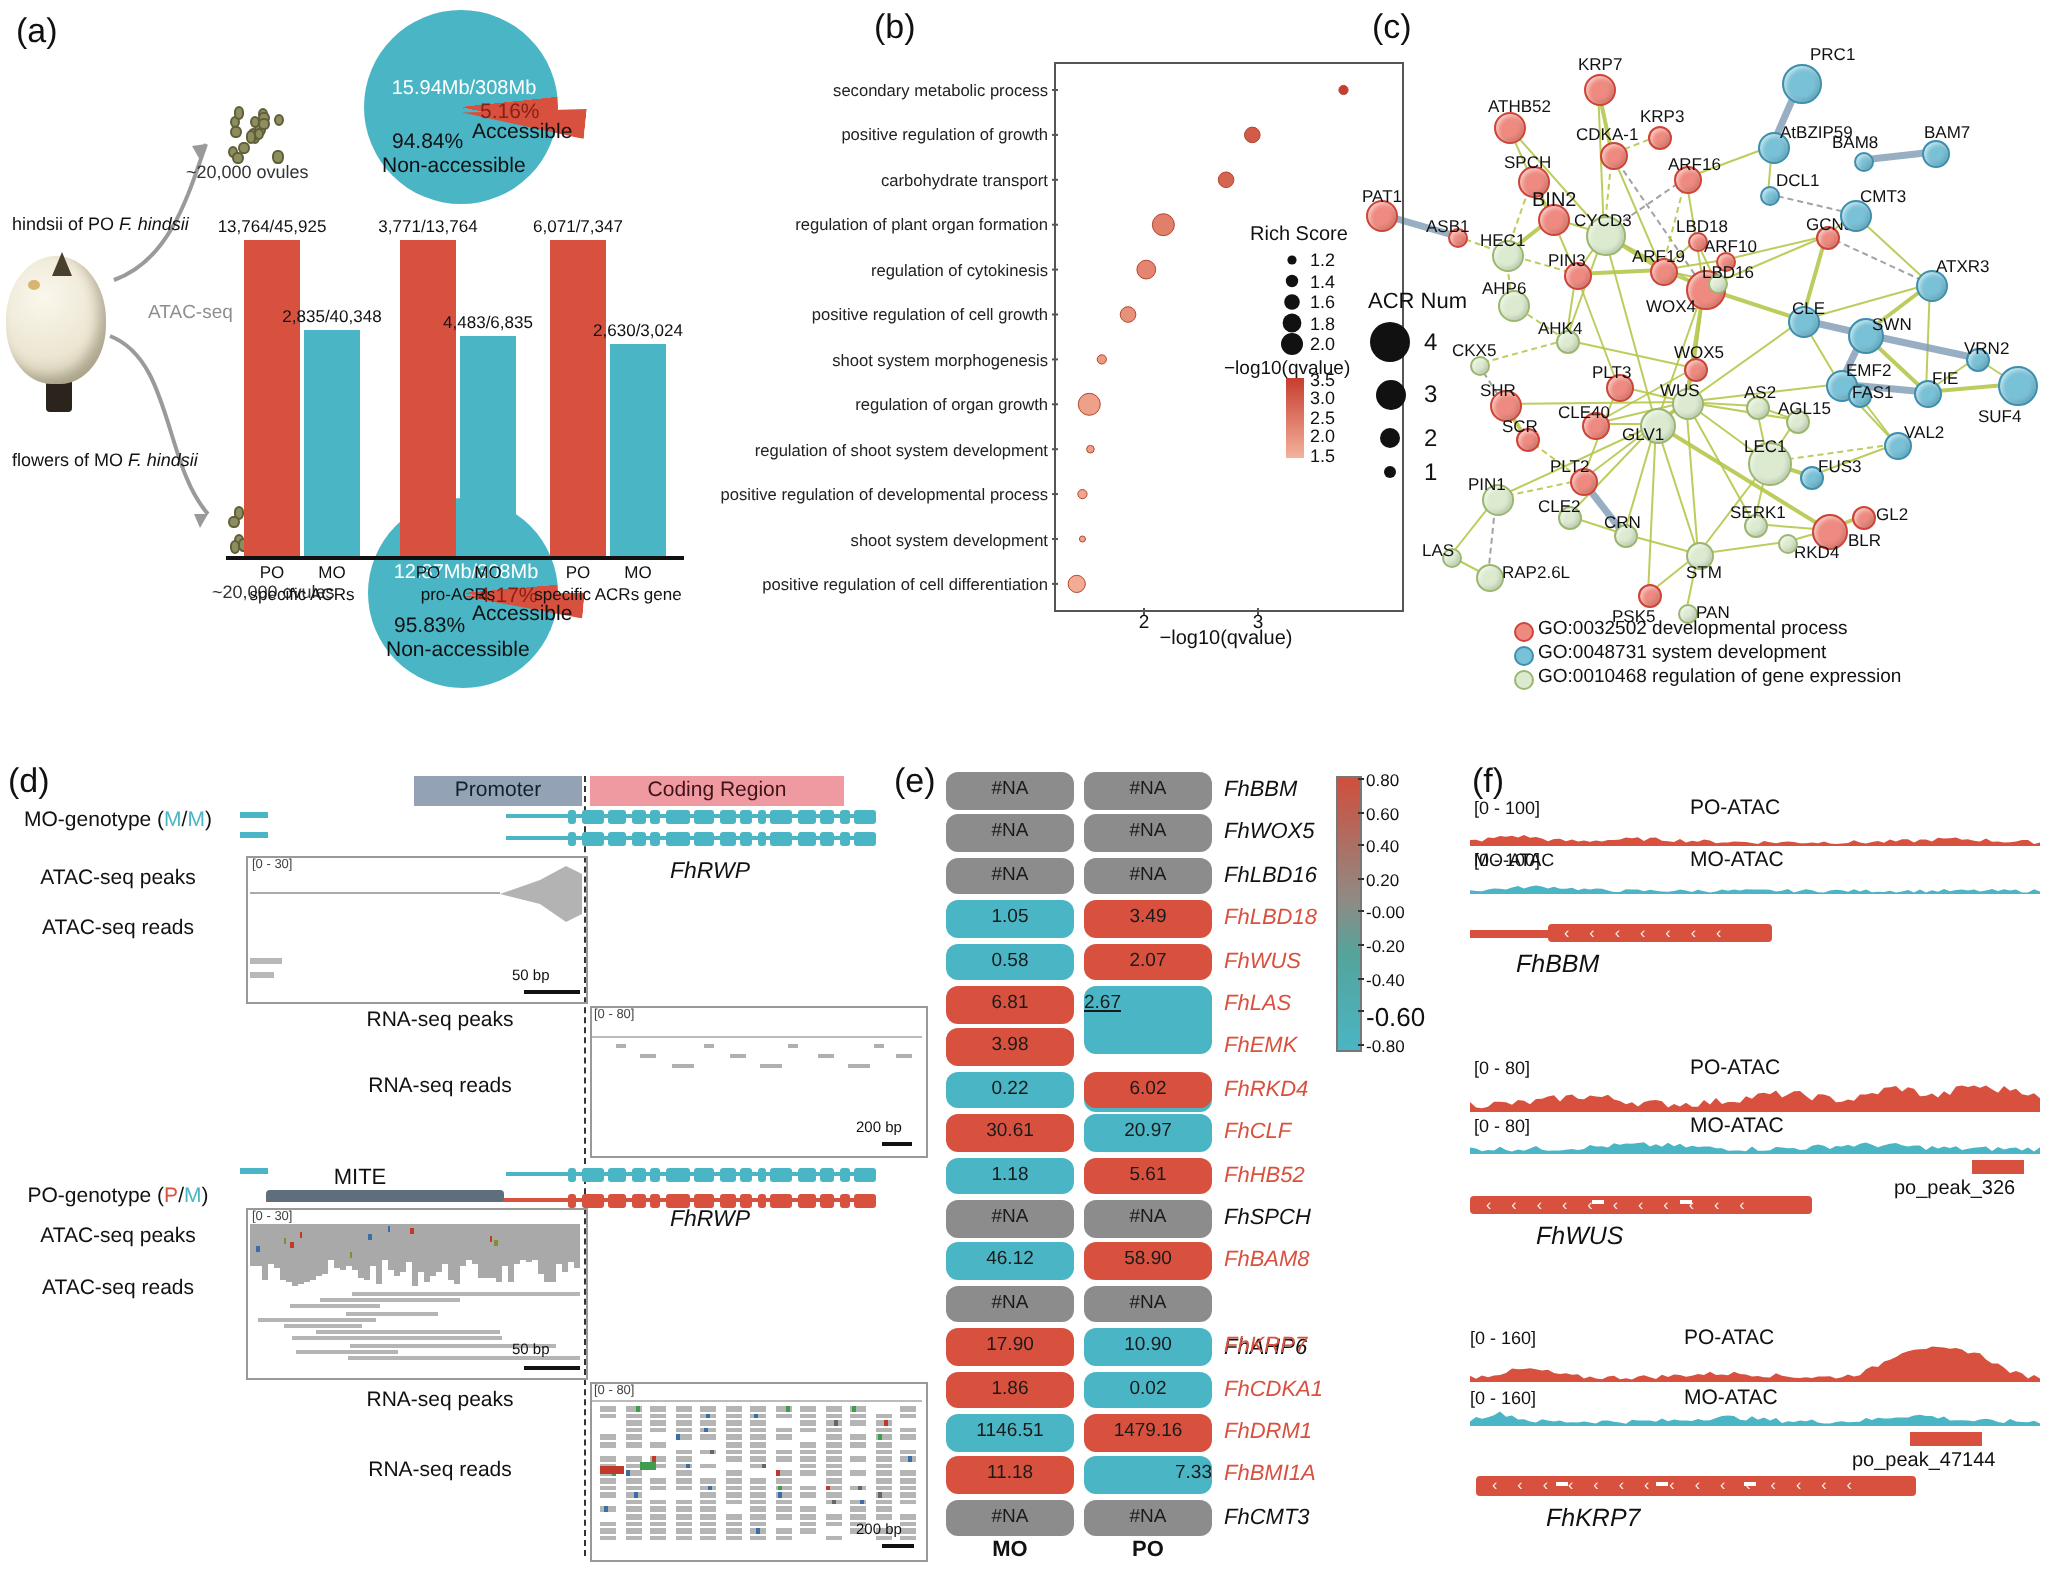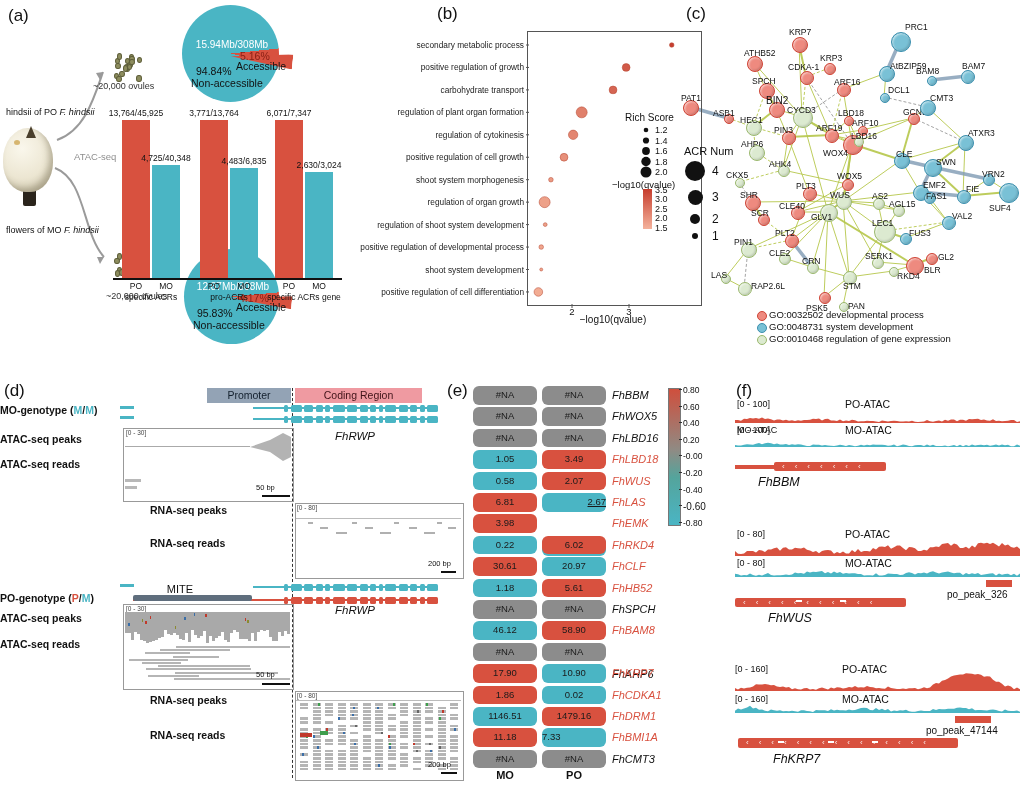--- a/index.html
+++ b/index.html
@@ -2,21 +2,21 @@
 <html><head>
 <meta charset="utf-8">
 <style>
   html,body{margin:0;padding:0;background:#fff;}
   #fig{position:relative;width:1024px;height:788px;background:#fff;overflow:hidden;
        font-family:"Liberation Sans","DejaVu Sans",sans-serif;color:#111;}
   .abs{position:absolute;}
   .panel-letter{position:absolute;font-size:17px;color:#111;}
   .sm{font-size:9px;}
   .it{font-style:italic;}
-  .tr{text-align:left;font-weight:bold;}
+  .tr{text-align:center;}
   .tc{text-align:center;}
   svg{position:absolute;left:0;top:0;}
 </style>
 </head>
 <body>
 
 <div id="fig">
     <svg width="1024" height="788">
       <path d="M57,140 C85,130 94,98 103,72" stroke="#9a9a9a" stroke-width="2" fill="none"></path>
       <path d="M103,72 l-7,1 l4,7 z" fill="#9a9a9a"></path>
@@ -280,21 +280,21 @@
     <div style="position: absolute; left: 114.239px; top: 257.894px; width: 3.4px; height: 4.4px; border-radius: 50%; background: rgb(141, 141, 94); border: 0.5px solid rgb(95, 95, 58);"></div>
     <div style="position: absolute; left: 130.704px; top: 263.525px; width: 3.4px; height: 4.4px; border-radius: 50%; background: rgb(141, 141, 94); border: 0.5px solid rgb(95, 95, 58);"></div>
     <div style="position: absolute; left: 137.835px; top: 255.798px; width: 3.4px; height: 4.4px; border-radius: 50%; background: rgb(141, 141, 94); border: 0.5px solid rgb(95, 95, 58);"></div>
     <div style="position: absolute; left: 124.395px; top: 259.899px; width: 3.4px; height: 4.4px; border-radius: 50%; background: rgb(141, 141, 94); border: 0.5px solid rgb(95, 95, 58);"></div>
     <div style="position: absolute; left: 124.41px; top: 268.122px; width: 3.4px; height: 4.4px; border-radius: 50%; background: rgb(141, 141, 94); border: 0.5px solid rgb(95, 95, 58);"></div>
     <div style="position: absolute; left: 124.719px; top: 258.544px; width: 3.4px; height: 4.4px; border-radius: 50%; background: rgb(141, 141, 94); border: 0.5px solid rgb(95, 95, 58);"></div>
     <div style="position: absolute; left: 113px; top: 278px; width: 229px; height: 1.5px; background: rgb(17, 17, 17);"></div>
     <div style="position: absolute; left: 122px; top: 120px; width: 28px; height: 158px; background: rgb(216, 81, 63);"></div>
     <div style="position: absolute; left: 152px; top: 165px; width: 28px; height: 113px; background: rgb(74, 181, 196);"></div>
     <div style="position: absolute; left: 96px; top: 108px; width: 80px; text-align: center; font-size: 8.5px;">13,764/45,925</div>
-    <div style="position: absolute; left: 126px; top: 153px; width: 80px; text-align: center; font-size: 8.5px;">4,725/40,348</div>
+    <div style="position: absolute; left: 126px; top: 153px; width: 80px; text-align: center; font-size: 8.5px;">2,835/40,348</div>
     <div style="position: absolute; left: 122px; top: 281px; width: 28px; text-align: center; font-size: 8.5px;">PO</div>
     <div style="position: absolute; left: 152px; top: 281px; width: 28px; text-align: center; font-size: 8.5px;">MO</div>
     <div style="position: absolute; left: 101px; top: 292px; width: 100px; text-align: center; font-size: 8.5px;">specific ACRs</div>
     <div style="position: absolute; left: 200px; top: 120px; width: 28px; height: 158px; background: rgb(216, 81, 63);"></div>
     <div style="position: absolute; left: 230px; top: 168px; width: 28px; height: 110px; background: rgb(74, 181, 196);"></div>
     <div style="position: absolute; left: 174px; top: 108px; width: 80px; text-align: center; font-size: 8.5px;">3,771/13,764</div>
     <div style="position: absolute; left: 204px; top: 156px; width: 80px; text-align: center; font-size: 8.5px;">4,483/6,835</div>
     <div style="position: absolute; left: 200px; top: 281px; width: 28px; text-align: center; font-size: 8.5px;">PO</div>
     <div style="position: absolute; left: 230px; top: 281px; width: 28px; text-align: center; font-size: 8.5px;">MO</div>
     <div style="position: absolute; left: 179px; top: 292px; width: 100px; text-align: center; font-size: 8.5px;">pro-ACRs</div>
@@ -888,21 +888,21 @@
     <div style="position: absolute; left: 473px; top: 428.8px; width: 64px; height: 18.5px; background: rgb(140, 140, 140); border-radius: 6px; font-size: 9.5px; line-height: 18.5px; text-align: center; color: rgb(26, 26, 26);">#NA</div>
     <div style="position: absolute; left: 542px; top: 428.8px; width: 64px; height: 18.5px; background: rgb(140, 140, 140); border-radius: 6px; font-size: 9.5px; line-height: 18.5px; text-align: center; color: rgb(26, 26, 26);">#NA</div>
     <div style="position: absolute; left: 612px; top: 431.8px; font-size: 11px; font-style: italic; color: rgb(17, 17, 17);">FhLBD16</div>
     <div style="position: absolute; left: 473px; top: 450.2px; width: 64px; height: 18.5px; background: rgb(74, 181, 196); border-radius: 6px; font-size: 9.5px; line-height: 18.5px; text-align: center; color: rgb(26, 26, 26);">1.05</div>
     <div style="position: absolute; left: 542px; top: 450.2px; width: 64px; height: 18.5px; background: rgb(216, 81, 63); border-radius: 6px; font-size: 9.5px; line-height: 18.5px; text-align: center; color: rgb(26, 26, 26);">3.49</div>
     <div style="position: absolute; left: 612px; top: 453.2px; font-size: 11px; font-style: italic; color: rgb(216, 81, 63);">FhLBD18</div>
     <div style="position: absolute; left: 473px; top: 471.6px; width: 64px; height: 18.5px; background: rgb(74, 181, 196); border-radius: 6px; font-size: 9.5px; line-height: 18.5px; text-align: center; color: rgb(26, 26, 26);">0.58</div>
     <div style="position: absolute; left: 542px; top: 471.6px; width: 64px; height: 18.5px; background: rgb(216, 81, 63); border-radius: 6px; font-size: 9.5px; line-height: 18.5px; text-align: center; color: rgb(26, 26, 26);">2.07</div>
     <div style="position: absolute; left: 612px; top: 474.6px; font-size: 11px; font-style: italic; color: rgb(216, 81, 63);">FhWUS</div>
     <div style="position: absolute; left: 473px; top: 493px; width: 64px; height: 18.5px; background: rgb(216, 81, 63); border-radius: 6px; font-size: 9.5px; line-height: 18.5px; text-align: center; color: rgb(26, 26, 26);">6.81</div>
-    <div style="position: absolute; left: 542px; top: 493px; width: 64px; height: 19px; background: rgb(74, 181, 196); border-radius: 6px; font-size: 9.5px; line-height: 18.5px; text-align: right; color: rgb(26, 26, 26); text-decoration: underline;">2.67</div>
+    <div style="position: absolute; left: 542px; top: 493px; width: 64px; height: 34px; background: rgb(74, 181, 196); border-radius: 6px; font-size: 9.5px; line-height: 18.5px; text-align: left; color: rgb(26, 26, 26); text-decoration: underline;">2.67</div>
     <div style="position: absolute; left: 612px; top: 496px; font-size: 11px; font-style: italic; color: rgb(216, 81, 63);">FhLAS</div>
     <div style="position: absolute; left: 473px; top: 514.4px; width: 64px; height: 18.5px; background: rgb(216, 81, 63); border-radius: 6px; font-size: 9.5px; line-height: 18.5px; text-align: center; color: rgb(26, 26, 26);">3.98</div>
     <div style="position: absolute; left: 542px; top: 537px; width: 64px; height: 18.5px; background: rgb(74, 181, 196); border-radius: 6px; font-size: 9.5px; line-height: 18.5px; text-align: center; color: rgb(26, 26, 26);">1.08</div>
     <div style="position: absolute; left: 612px; top: 517.4px; font-size: 11px; font-style: italic; color: rgb(216, 81, 63);">FhEMK</div>
     <div style="position: absolute; left: 473px; top: 535.8px; width: 64px; height: 18.5px; background: rgb(74, 181, 196); border-radius: 6px; font-size: 9.5px; line-height: 18.5px; text-align: center; color: rgb(26, 26, 26);">0.22</div>
     <div style="position: absolute; left: 542px; top: 535.8px; width: 64px; height: 18.5px; background: rgb(216, 81, 63); border-radius: 6px; font-size: 9.5px; line-height: 18.5px; text-align: center; color: rgb(26, 26, 26);">6.02</div>
     <div style="position: absolute; left: 612px; top: 538.8px; font-size: 11px; font-style: italic; color: rgb(216, 81, 63);">FhRKD4</div>
     <div style="position: absolute; left: 473px; top: 557.2px; width: 64px; height: 18.5px; background: rgb(216, 81, 63); border-radius: 6px; font-size: 9.5px; line-height: 18.5px; text-align: center; color: rgb(26, 26, 26);">30.61</div>
     <div style="position: absolute; left: 542px; top: 557.2px; width: 64px; height: 18.5px; background: rgb(74, 181, 196); border-radius: 6px; font-size: 9.5px; line-height: 18.5px; text-align: center; color: rgb(26, 26, 26);">20.97</div>
     <div style="position: absolute; left: 612px; top: 560.2px; font-size: 11px; font-style: italic; color: rgb(216, 81, 63);">FhCLF</div>
@@ -921,42 +921,42 @@
     <div style="position: absolute; left: 473px; top: 664.2px; width: 64px; height: 18.5px; background: rgb(216, 81, 63); border-radius: 6px; font-size: 9.5px; line-height: 18.5px; text-align: center; color: rgb(26, 26, 26);">17.90</div>
     <div style="position: absolute; left: 542px; top: 664.2px; width: 64px; height: 18.5px; background: rgb(74, 181, 196); border-radius: 6px; font-size: 9.5px; line-height: 18.5px; text-align: center; color: rgb(26, 26, 26);">10.90</div>
     <div style="position: absolute; left: 612px; top: 667.2px; font-size: 11px; font-style: italic; color: rgb(216, 81, 63);">FhKRP7</div>
     <div style="position: absolute; left: 473px; top: 685.6px; width: 64px; height: 18.5px; background: rgb(216, 81, 63); border-radius: 6px; font-size: 9.5px; line-height: 18.5px; text-align: center; color: rgb(26, 26, 26);">1.86</div>
     <div style="position: absolute; left: 542px; top: 685.6px; width: 64px; height: 18.5px; background: rgb(74, 181, 196); border-radius: 6px; font-size: 9.5px; line-height: 18.5px; text-align: center; color: rgb(26, 26, 26);">0.02</div>
     <div style="position: absolute; left: 612px; top: 688.6px; font-size: 11px; font-style: italic; color: rgb(216, 81, 63);">FhCDKA1</div>
     <div style="position: absolute; left: 473px; top: 707px; width: 64px; height: 18.5px; background: rgb(74, 181, 196); border-radius: 6px; font-size: 9.5px; line-height: 18.5px; text-align: center; color: rgb(26, 26, 26);">1146.51</div>
     <div style="position: absolute; left: 542px; top: 707px; width: 64px; height: 18.5px; background: rgb(216, 81, 63); border-radius: 6px; font-size: 9.5px; line-height: 18.5px; text-align: center; color: rgb(26, 26, 26);">1479.16</div>
     <div style="position: absolute; left: 612px; top: 710px; font-size: 11px; font-style: italic; color: rgb(216, 81, 63);">FhDRM1</div>
     <div style="position: absolute; left: 473px; top: 728.4px; width: 64px; height: 18.5px; background: rgb(216, 81, 63); border-radius: 6px; font-size: 9.5px; line-height: 18.5px; text-align: center; color: rgb(26, 26, 26);">11.18</div>
-    <div style="position: absolute; left: 542px; top: 728.4px; width: 64px; height: 18.5px; background: rgb(74, 181, 196); border-radius: 6px; font-size: 9.5px; line-height: 18.5px; text-align: left; color: rgb(26, 26, 26);">7.33</div>
+    <div style="position: absolute; left: 542px; top: 728.4px; width: 64px; height: 18.5px; background: rgb(74, 181, 196); border-radius: 6px; font-size: 9.5px; line-height: 18.5px; text-align: right; color: rgb(26, 26, 26);">7.33</div>
     <div style="position: absolute; left: 612px; top: 731.4px; font-size: 11px; font-style: italic; color: rgb(216, 81, 63);">FhBMI1A</div>
     <div style="position: absolute; left: 473px; top: 749.8px; width: 64px; height: 18.5px; background: rgb(140, 140, 140); border-radius: 6px; font-size: 9.5px; line-height: 18.5px; text-align: center; color: rgb(26, 26, 26);">#NA</div>
     <div style="position: absolute; left: 542px; top: 749.8px; width: 64px; height: 18.5px; background: rgb(140, 140, 140); border-radius: 6px; font-size: 9.5px; line-height: 18.5px; text-align: center; color: rgb(26, 26, 26);">#NA</div>
     <div style="position: absolute; left: 612px; top: 752.8px; font-size: 11px; font-style: italic; color: rgb(17, 17, 17);">FhCMT3</div>
     <div style="position: absolute; left: 668px; top: 388px; width: 11px; height: 136px; background: linear-gradient(rgb(207, 79, 61), rgb(143, 139, 132) 45%, rgb(84, 164, 156) 65%, rgb(74, 181, 196)); border: 0.5px solid rgb(119, 119, 119);"></div>
     <div style="position: absolute; left: 679px; top: 389px; width: 3px; height: 1px; background: rgb(51, 51, 51);"></div>
     <div style="position: absolute; left: 683px; top: 385px; font-size: 8.5px;">0.80</div>
     <div style="position: absolute; left: 679px; top: 405.6px; width: 3px; height: 1px; background: rgb(51, 51, 51);"></div>
     <div style="position: absolute; left: 683px; top: 401.6px; font-size: 8.5px;">0.60</div>
     <div style="position: absolute; left: 679px; top: 422.2px; width: 3px; height: 1px; background: rgb(51, 51, 51);"></div>
     <div style="position: absolute; left: 683px; top: 418.2px; font-size: 8.5px;">0.40</div>
     <div style="position: absolute; left: 679px; top: 438.8px; width: 3px; height: 1px; background: rgb(51, 51, 51);"></div>
     <div style="position: absolute; left: 683px; top: 434.8px; font-size: 8.5px; text-align: center;">0.20</div>
     <div style="position: absolute; left: 679px; top: 455.4px; width: 3px; height: 1px; background: rgb(51, 51, 51);"></div>
     <div style="position: absolute; left: 683px; top: 451.4px; font-size: 8.5px;">-0.00</div>
     <div style="position: absolute; left: 679px; top: 472px; width: 3px; height: 1px; background: rgb(51, 51, 51);"></div>
     <div style="position: absolute; left: 683px; top: 468px; font-size: 8.5px;">-0.20</div>
     <div style="position: absolute; left: 679px; top: 488.6px; width: 3px; height: 1px; background: rgb(51, 51, 51);"></div>
     <div style="position: absolute; left: 683px; top: 484.6px; font-size: 8.5px;">-0.40</div>
     <div style="position: absolute; left: 679px; top: 505.2px; width: 3px; height: 1px; background: rgb(51, 51, 51);"></div>
-    <div style="position: absolute; left: 683px; top: 501.2px; font-size: 10px;">-0.60</div>
+    <div style="position: absolute; left: 683px; top: 501.2px; font-size: 13px;">-0.60</div>
     <div style="position: absolute; left: 679px; top: 521.8px; width: 3px; height: 1px; background: rgb(51, 51, 51);"></div>
     <div style="position: absolute; left: 683px; top: 517.8px; font-size: 8.5px;">-0.80</div>
     <div style="position: absolute; left: 737px; top: 399px; font-size: 9px;">[0 - 100]</div>
     <div style="position: absolute; left: 845px; top: 398px; font-size: 10.5px;">PO-ATAC</div>
     <div style="position: absolute; left: 737px; top: 425px; font-size: 9px;">MO-ATAC</div>
     <div style="position: absolute; left: 737px; top: 425px; font-size: 9px;"></div>
     <div style="position: absolute; left: 845px; top: 424px; font-size: 10.5px;">MO-ATAC</div>
     <div style="position: absolute; left: 737px; top: 425px; font-size: 9px;">[0 - 100]</div>
     <div style="position: absolute; left: 735px; top: 465px; width: 40px; height: 4px; background: rgb(216, 81, 63);"></div>
     <div style="position: absolute; left: 774px; top: 462px; width: 104px; height: 9px; background: rgb(216, 81, 63); border-radius: 2px; overflow: hidden; color: rgba(255, 255, 255, 0.9); font-size: 8px; letter-spacing: 10px; line-height: 9px; padding-left: 8px;">‹‹‹‹‹‹‹</div>

